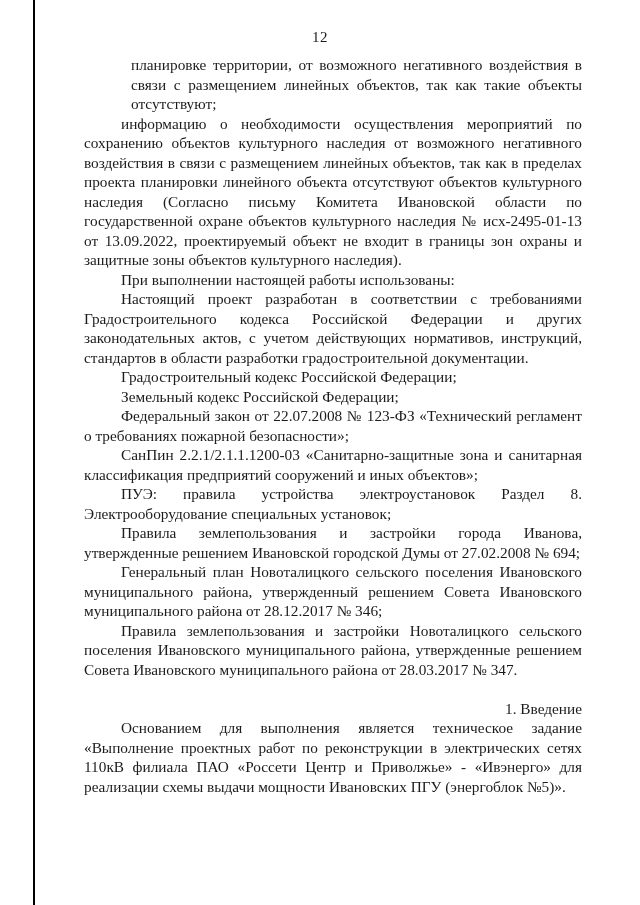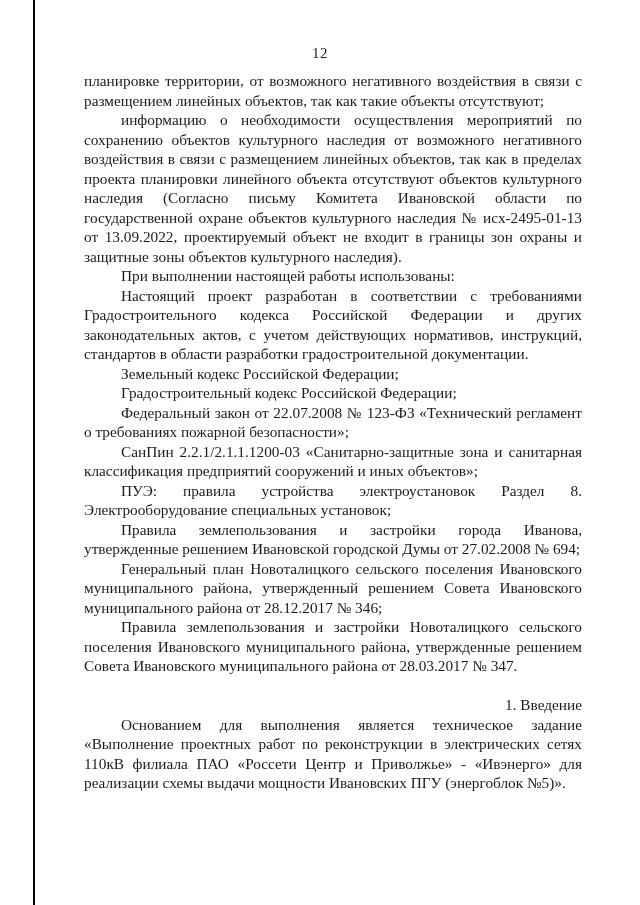--- a/index.html
+++ b/index.html
@@ -18,59 +18,60 @@
   }
   .scan-line {
     position: absolute;
     left: 33px;
     top: 0;
     width: 2px;
     height: 905px;
     background: #000000;
   }
   .page-number {
-    padding-top: 45px;
+    padding-top: 29px;
     text-align: center;
     font-size: 15px;
     letter-spacing: 0.5px;
   }
   .content {
     margin: 9px 58px 0 84px;
     font-size: 15.3px;
     line-height: 19.5px;
     text-align: justify;
     text-justify: inter-word;
   }
   .content p {
     margin: 0;
     text-indent: 37px;
   }
   .content p.no-indent {
     text-indent: 0;
+    margin-left: 47px;
   }
   .content p.section-heading {
     margin-top: 19.5px;
     text-align: right;
   }
 </style>
 </head>
 <body>
 
 <div class="page">
   <div class="scan-line"></div>
 
   <div class="page-number">12</div>
 
   <div class="content">
     <p class="no-indent">планировке территории, от возможного негативного воздействия в связи с размещением линейных объектов, так как такие объекты отсутствуют;</p>
     <p>информацию о необходимости осуществления мероприятий по сохранению объектов культурного наследия от возможного негативного воздействия в связи с размещением линейных объектов, так как в пределах проекта планировки линейного объекта отсутствуют объектов культурного наследия (Согласно письму Комитета Ивановской области по государственной охране объектов культурного наследия № исх-2495-01-13 от 13.09.2022, проектируемый объект не входит в границы зон охраны и защитные зоны объектов культурного наследия).</p>
     <p>При выполнении настоящей работы использованы:</p>
     <p>Настоящий проект разработан в соответствии с требованиями Градостроительного кодекса Российской Федерации и других законодательных актов, с учетом действующих нормативов, инструкций, стандартов в области разработки градостроительной документации.</p>
+    <p>Градостроительный кодекс Российской Федерации;</p>
     <p>Земельный кодекс Российской Федерации;</p>
-    <p>Градостроительный кодекс Российской Федерации;</p>
     <p>Федеральный закон от 22.07.2008 № 123-ФЗ «Технический регламент о требованиях пожарной безопасности»;</p>
     <p>СанПин 2.2.1/2.1.1.1200-03 «Санитарно-защитные зона и санитарная классификация предприятий сооружений и иных объектов»;</p>
     <p>ПУЭ: правила устройства электроустановок Раздел 8. Электрооборудование специальных установок;</p>
     <p>Правила землепользования и застройки города Иванова, утвержденные решением Ивановской городской Думы от 27.02.2008 № 694;</p>
     <p>Генеральный план Новоталицкого сельского поселения Ивановского муниципального района, утвержденный решением Совета Ивановского муниципального района от 28.12.2017 № 346;</p>
     <p>Правила землепользования и застройки Новоталицкого сельского поселения Ивановского муниципального района, утвержденные решением Совета Ивановского муниципального района от 28.03.2017 № 347.</p>
     <p class="section-heading">1. Введение</p>
     <p>Основанием для выполнения является техническое задание «Выполнение проектных работ по реконструкции в электрических сетях 110кВ филиала ПАО «Россети Центр и Приволжье» - «Ивэнерго» для реализации схемы выдачи мощности Ивановских ПГУ (энергоблок №5)».</p>
   </div>
 </div>

